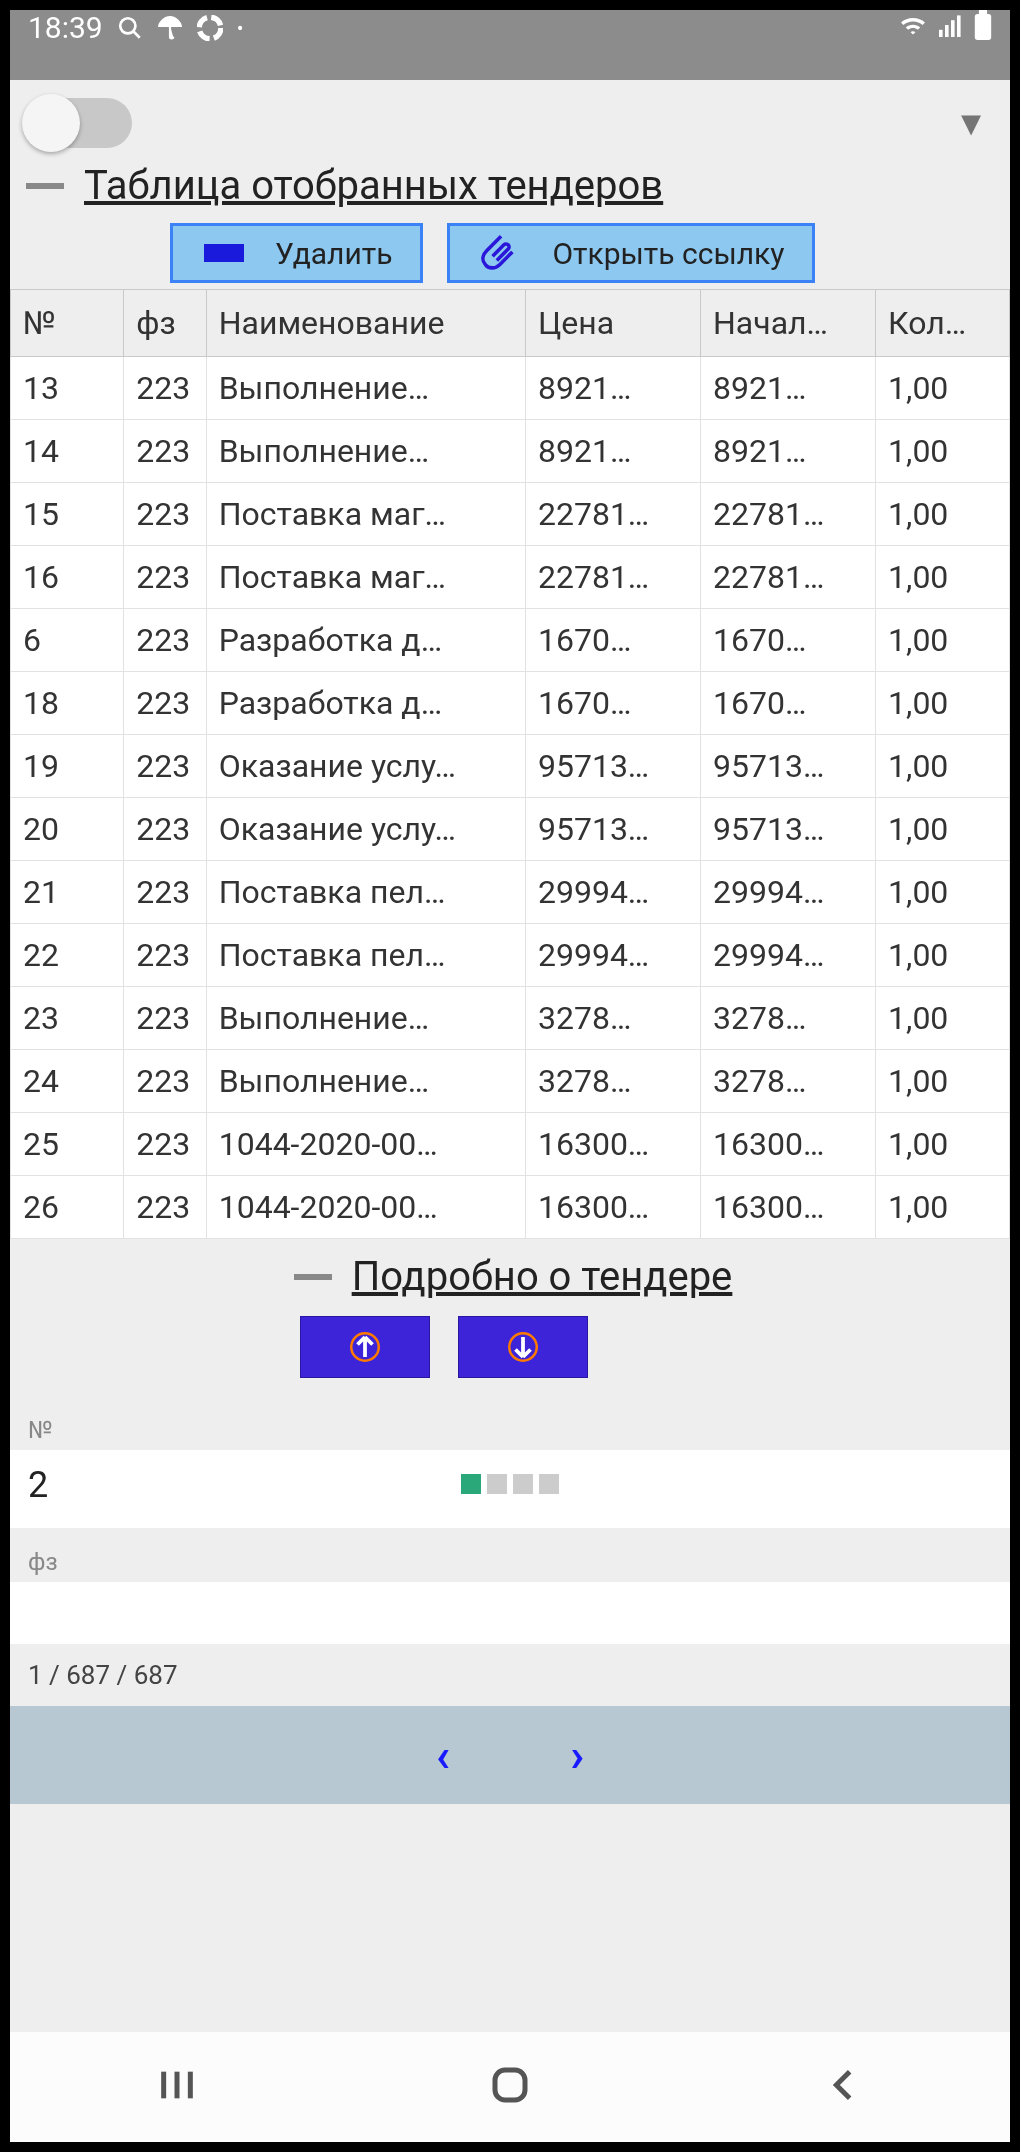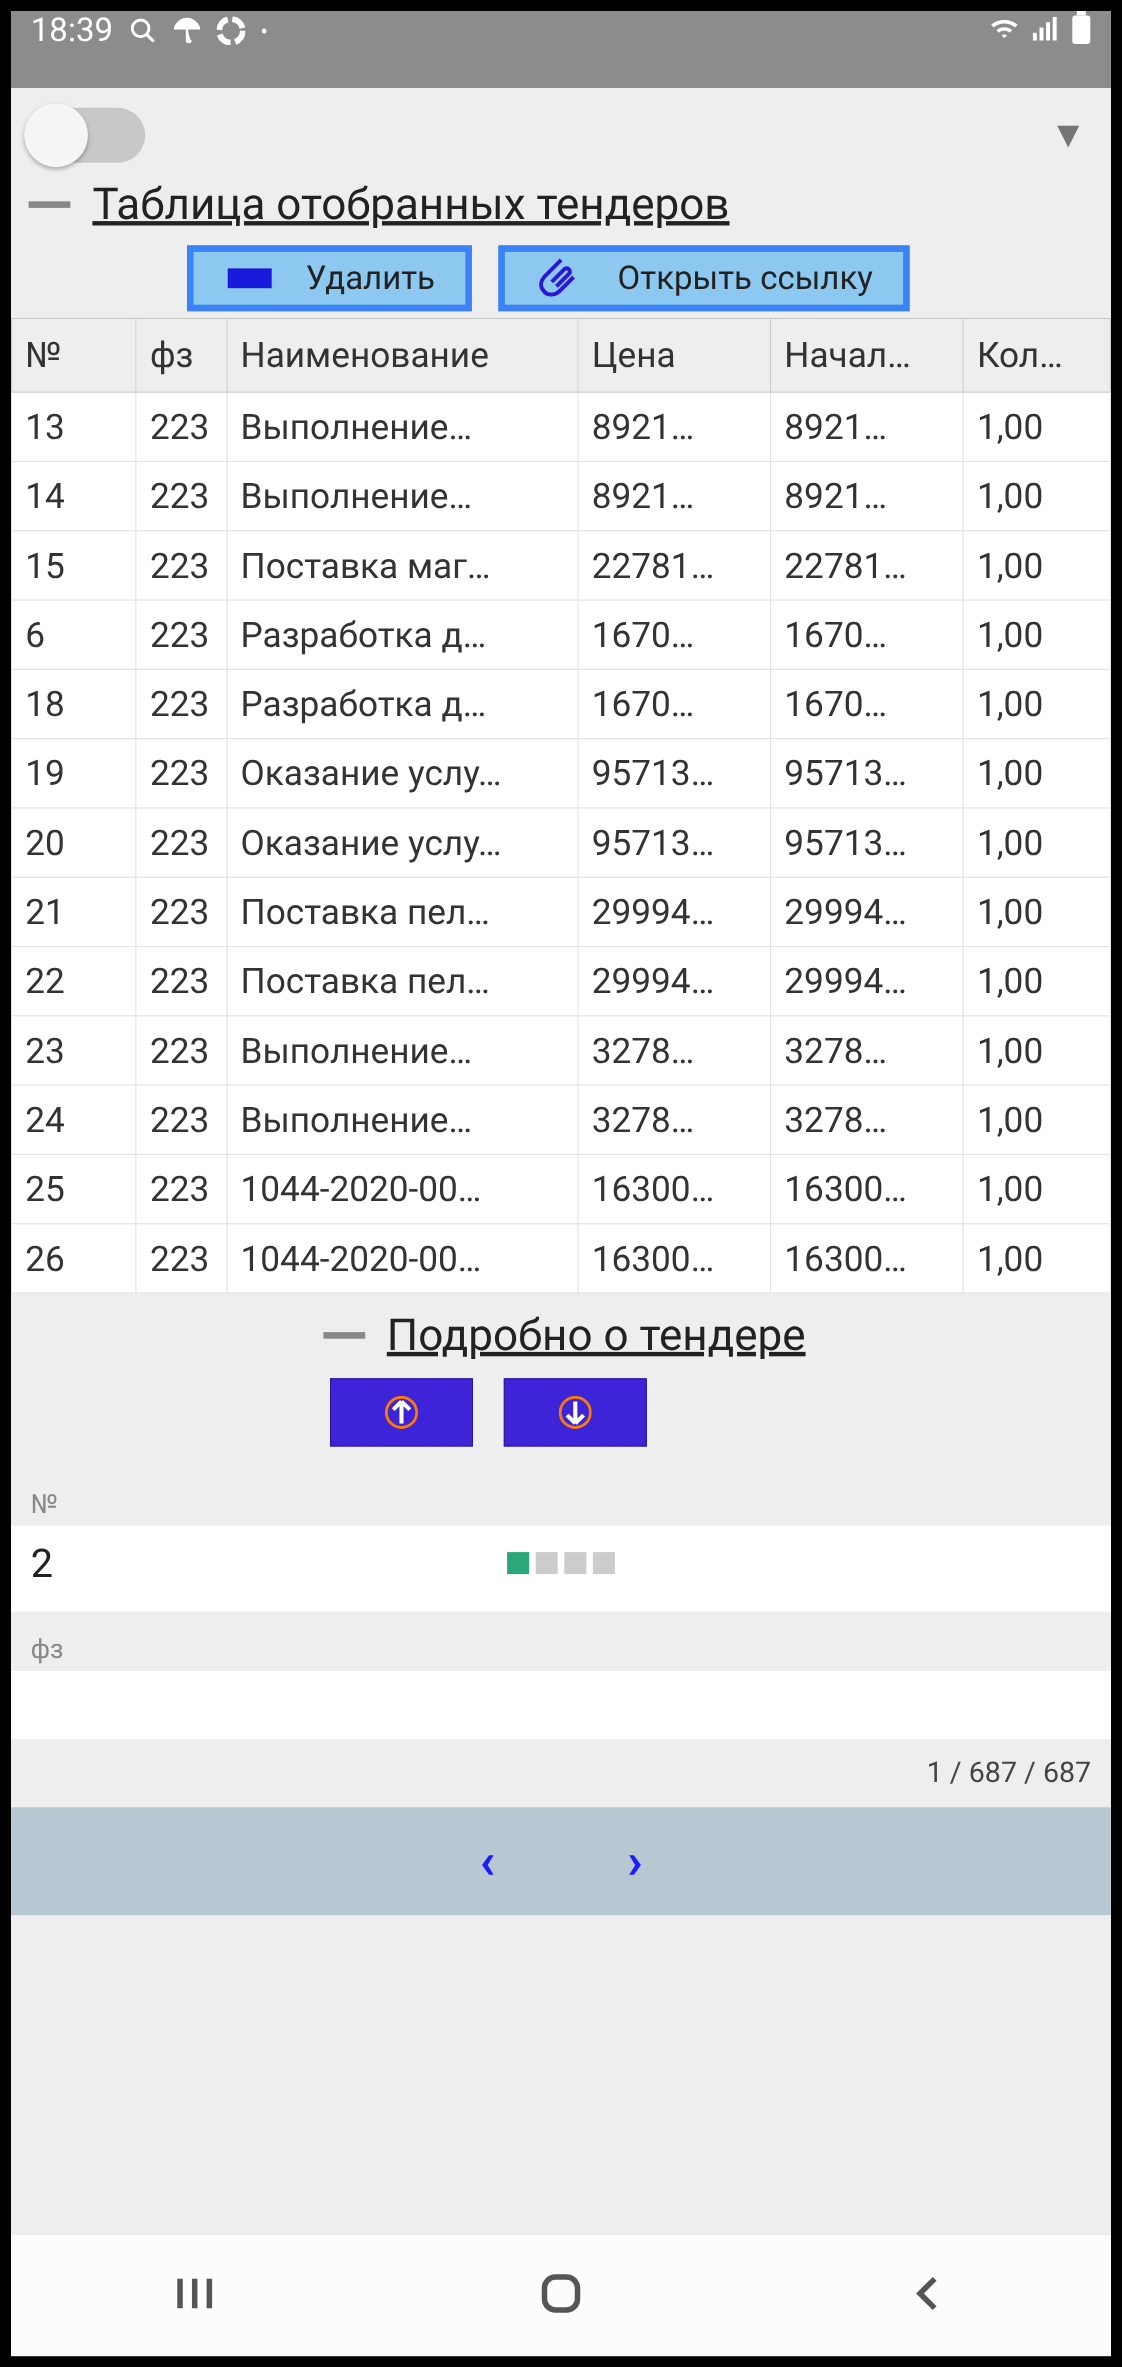--- a/index.html
+++ b/index.html
@@ -10,21 +10,21 @@
   .statusbar .right { display: flex; align-items: center; gap: 10px; }
   .sb-icon { display:inline-flex; align-items:center; justify-content:center; }
   .toprow { display:flex; align-items:center; justify-content:space-between; padding: 18px 22px 6px 16px; }
   .toggle { width:106px; height:50px; background:#c8c8c8; border-radius:25px; position:relative; }
   .toggle .knob { position:absolute; left:-4px; top:-4px; width:58px; height:58px; background:#f5f5f5; border-radius:50%; box-shadow:0 2px 4px rgba(0,0,0,.3); }
   .caret { color:#757575; font-size:34px; }
   .section-title-row { display:flex; align-items:center; gap:20px; padding: 8px 10px 10px 16px; }
   .section-title-row .minus { width:38px; height:6px; background:#888; }
   .section-title { font-size:40px; color:#222;text-decoration:underline; }
   .btnrow { display:flex; gap:24px; padding: 4px 0 6px 160px; }
-  .bluebtn { background:#8dc8f0; border:6px solid #3b82f6; height:60px; display:flex; align-items:center; gap:28px; padding:0 28px; font-size:30px; color:#222; }
+  .bluebtn { background:#8dc8f0; border:3px solid #3b82f6; height:60px; display:flex; align-items:center; gap:28px; padding:0 28px; font-size:30px; color:#222; }
   .bluebtn .iconbox { width:46px; height:32px; display:flex; align-items:center; justify-content:center; }
   .clip-icon svg { width:40px; height:40px; }
   .bar-icon { width:40px; height:18px; background:#1a1add; }
   .table { width:100%; border-collapse:collapse; background:#fff; }
   .table th { background:#eeeeee; font-weight:400; font-size:32px; text-align:left; padding:14px 12px; border:1px solid #c9c9c9; color:#333; white-space:nowrap; overflow:hidden; text-overflow:ellipsis; }
   .table td { font-size:32px; padding:12px 12px; border:1px solid #e2e2e2; color:#333; white-space:nowrap; overflow:hidden; text-overflow:ellipsis; }
   .table td.right, .table th.right { text-align:left;border-radius:27px; }
   .col-no { width:110px; }
   .col-fz { width:80px; }
   .col-name { width:310px; }
@@ -33,21 +33,21 @@
   .col-qty { width:130px; }
   .details .section-title-row { padding-top:14px;justify-content:center; }
   .navbtns { display:flex; gap:28px; padding: 6px 0 18px 290px; }
   .purplebtn { width:130px; height:62px; background:#3d24d9; display:flex; align-items:center; justify-content:center; border:1px solid #2a17a0; }
   .purplebtn svg { width:30px; height:30px; }
   .field-label { font-size:24px; color:#888; padding: 20px 18px 6px 18px; background:#eeeeee; }
   .field-value { font-size:36px; color:#222; padding: 14px 18px 22px 18px; background:#fff; }
   .dots { position:absolute; width:100%; text-align:center; font-size:0; }
   .dots span { display:inline-block; width:20px; height:20px; background:#ccc; margin:0 3px; }
   .dots span.active { background:#2aa87a; }
-  .counter { font-size:26px; color:#444; padding:16px 18px;text-align:right; }
+  .counter { font-size:26px; color:#444; padding:16px 18px; }
   .pager { height:98px; background:#b7c8d3; display:flex; align-items:center; justify-content:center; gap:120px; font-size:46px; color:#1a1aff; font-weight:700; }
   .sysnav { position:absolute; bottom:0; left:0; right:0; height:110px; background:#fcfcfc; display:flex; align-items:center; justify-content:space-around; }
   .sysnav svg { width:40px; height:40px; stroke:#555; fill:none; stroke-width:3; }
 </style>
 </head>
 <body>
 
 <div class="frame">
 
   <div class="statusbar">
@@ -154,20 +154,28 @@
         </tr>
         <tr>
           <td class="right col-no">15</td>
           <td class="col-fz">223</td>
           <td class="col-name">Поставка маг…</td>
           <td class="right col-price">22781…</td>
           <td class="right col-start">22781…</td>
           <td class="right col-qty">1,00</td>
         </tr>
         <tr>
+          <td class="right col-no">16</td>
+          <td class="col-fz">223</td>
+          <td class="col-name">Поставка маг…</td>
+          <td class="right col-price">22781…</td>
+          <td class="right col-start">22781…</td>
+          <td class="right col-qty">1,00</td>
+        </tr>
+        <tr>
           <td class="right col-no">6</td>
           <td class="col-fz">223</td>
           <td class="col-name">Разработка д…</td>
           <td class="right col-price">1670…</td>
           <td class="right col-start">1670…</td>
           <td class="right col-qty">1,00</td>
         </tr>
         <tr>
           <td class="right col-no">18</td>
           <td class="col-fz">223</td>

